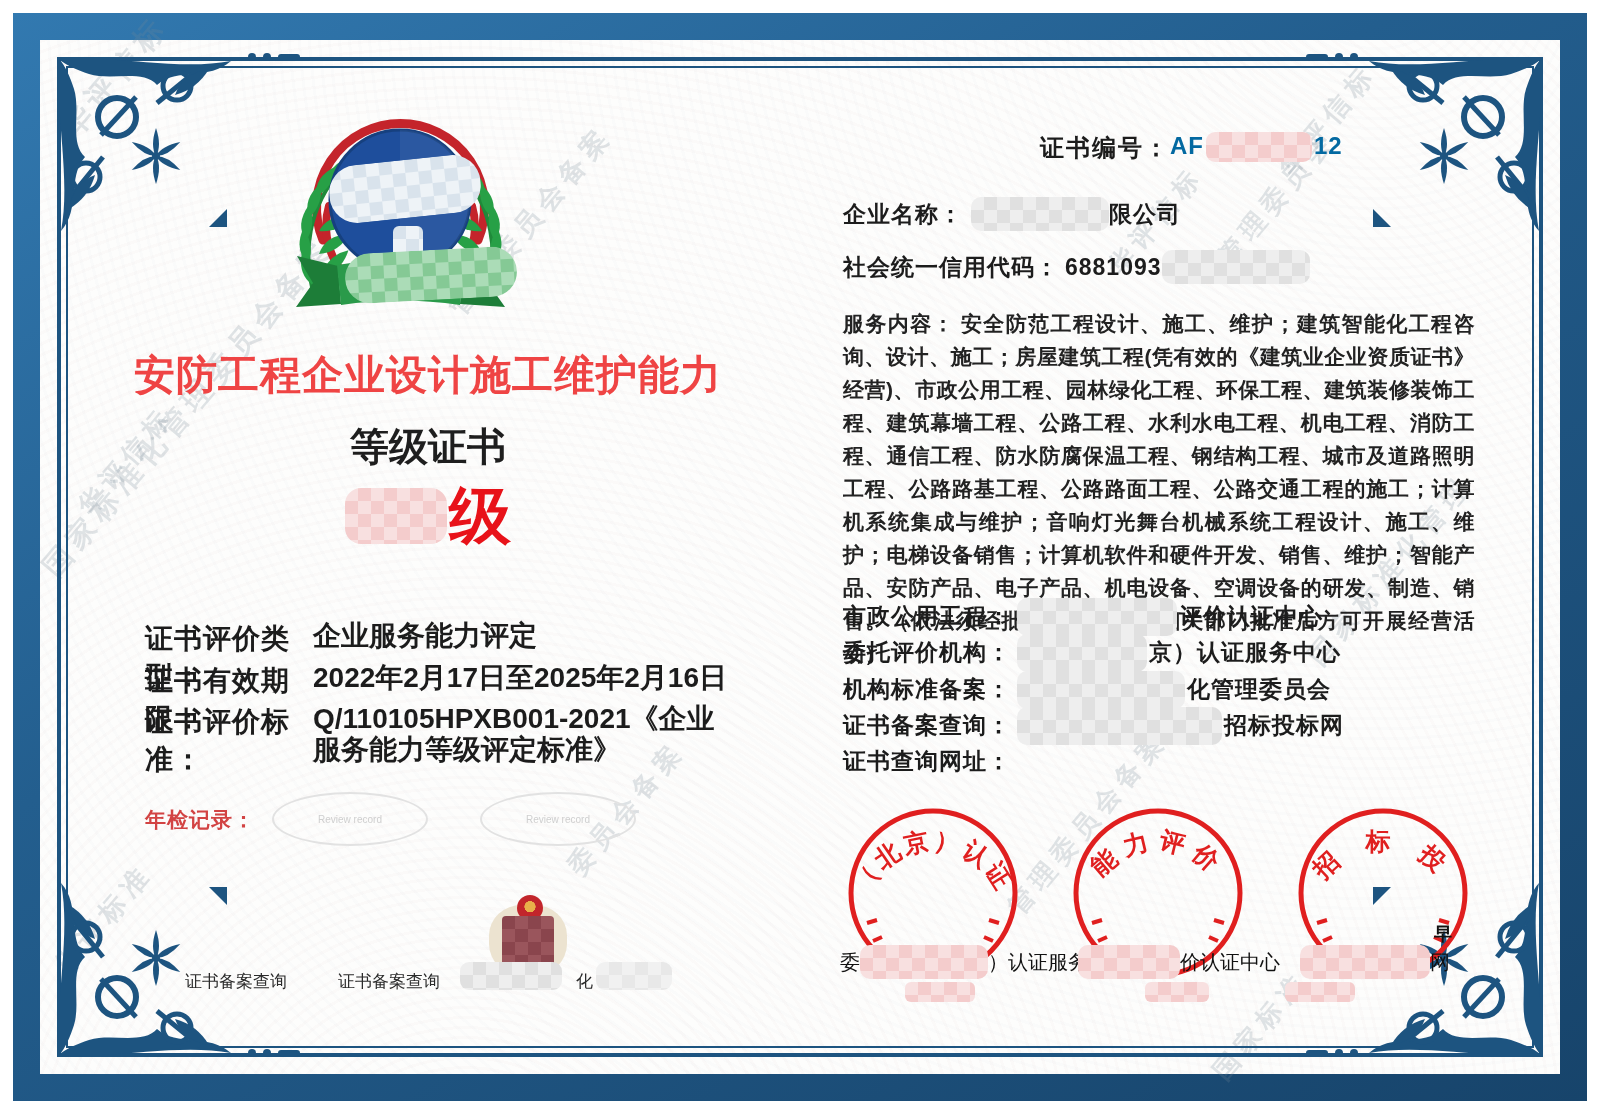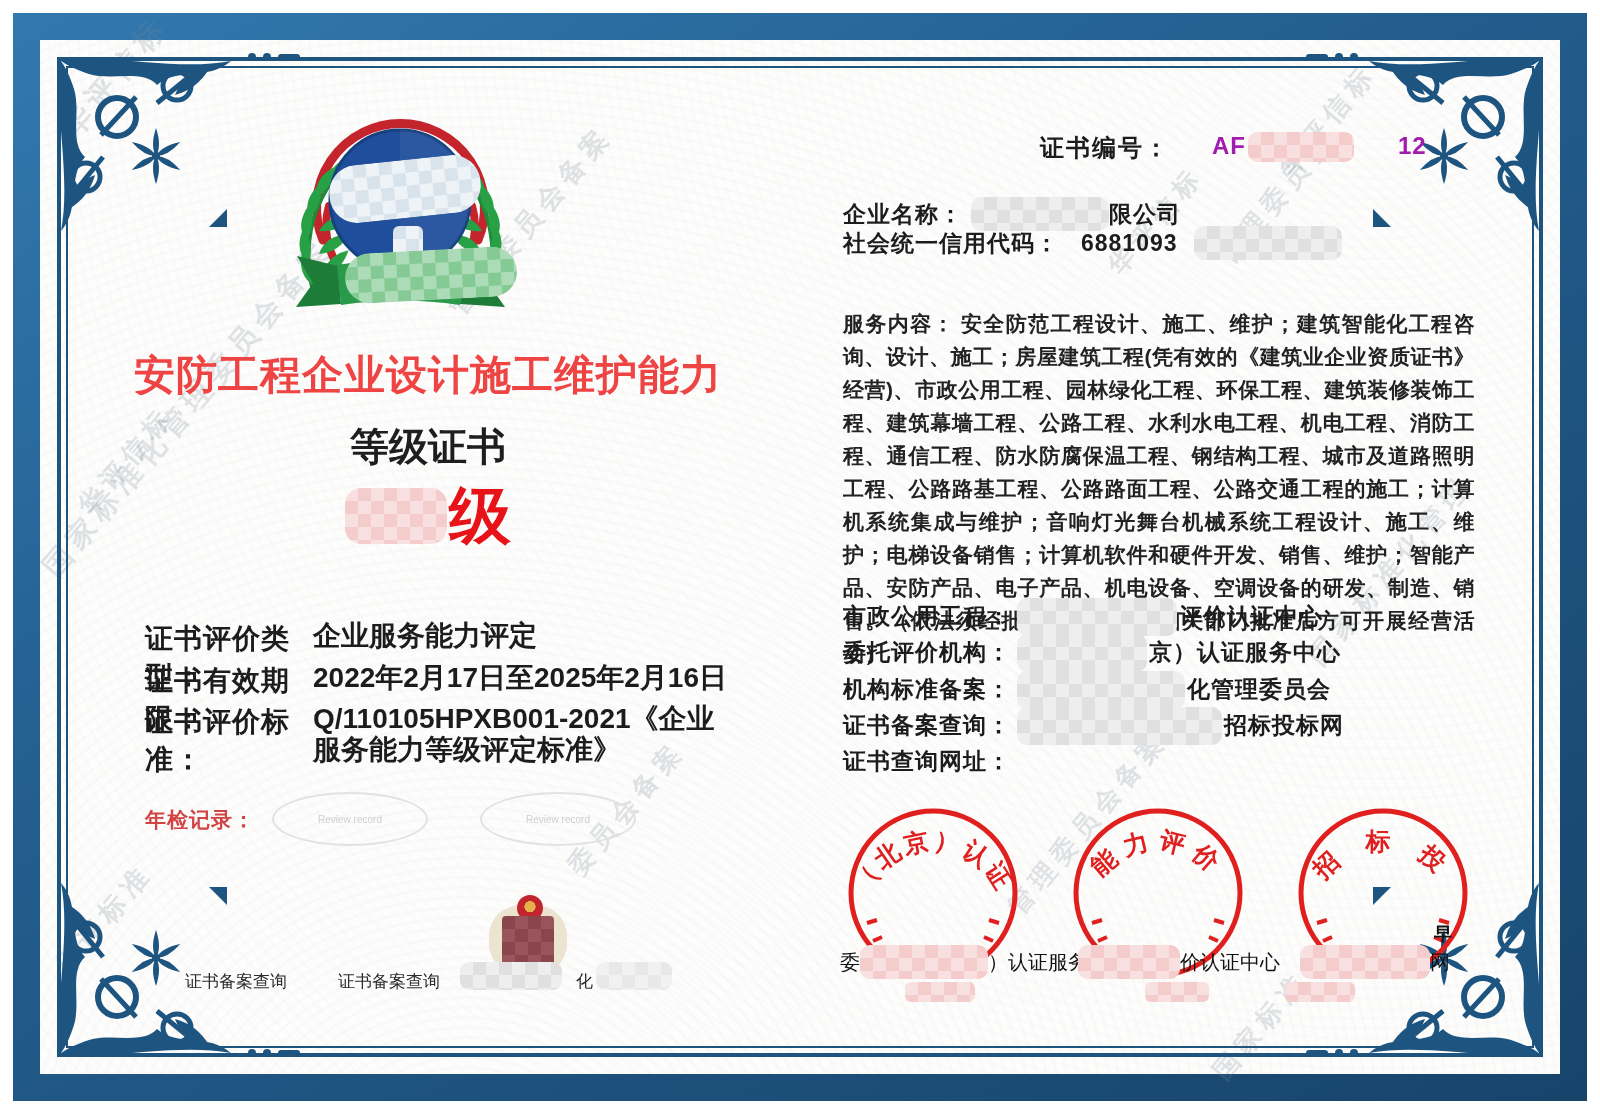--- a/index.html
+++ b/index.html
@@ -42,21 +42,21 @@
   .grade-row .gtxt{font-size:62px;font-weight:900;color:#e81219;line-height:60px;}
   .lfield{position:absolute;left:145px;display:flex;font-size:28px;font-weight:700;}
   .lfield .lab{width:168px;flex:none;letter-spacing:1px;}
   .lfield .val{width:420px;line-height:31px;}
   .annual{position:absolute;left:145px;top:806px;font-size:21px;font-weight:700;color:#d24343;letter-spacing:1px;}
   .oval{position:absolute;width:152px;height:50px;border:2px solid #e2e2e2;border-radius:50%;
         display:flex;align-items:center;justify-content:center;font-size:10px;color:#cfcfcf;}
   .flink{position:absolute;top:970px;font-size:17px;color:#2a2a2a;}
   
   .certno{position:absolute;left:1040px;top:132px;display:flex;align-items:flex-start;font-size:24px;font-weight:600;letter-spacing:2px;}
-  .certno .red{color:#a21caf;font-weight:800;letter-spacing:1px;margin-left:42px;}
+  .certno .red{color:#0369a1;font-weight:800;letter-spacing:1px;}
   .certno .pm{width:106px;height:30px;margin:0 2px;}
   .rrow{position:absolute;left:843px;display:flex;align-items:center;font-size:23px;font-weight:700;letter-spacing:1px;}
   .rrow .im{height:34px;border-radius:10px;}
   .services{position:absolute;left:843px;top:286px;width:632px;font-size:21px;font-weight:700;
             line-height:33px;text-align:justify;letter-spacing:.5px;color:#222;}
   .services .slab{margin-right:6px;}
   .orgrow{position:absolute;left:843px;display:flex;align-items:center;font-size:23px;font-weight:700;letter-spacing:1px;height:37px;}
   .orgrow .om{height:38px;border-radius:10px;margin-right:2px;}
   
   .stamp{position:absolute;width:180px;height:180px;top:803px;}
@@ -244,21 +244,21 @@
     <span class="mosaic m-pink pm"></span>
     <span class="red">12</span>
   </div>
 
   <div class="rrow" style="top:197px;">
     <span>企业名称：</span>
     <span class="mosaic m-gray im" style="width:138px;margin-left:8px;"></span>
     <span>限公司</span>
   </div>
 
-  <div class="rrow" style="top:226px;gap:16px;">
+  <div class="rrow" style="top:250px;">
     <span>社会统一信用代码：</span>
     <span style="margin-left:6px;">6881093</span>
     <span class="mosaic m-gray im" style="width:148px;"></span>
   </div>
 
   <p class="services">
     <span class="slab">服务内容：</span><span>安全防范工程设计、施工、维护；建筑智能化工程咨询、设计、施工；房屋建筑工程(凭有效的《建筑业企业资质证书》经营)、市政公用工程、园林绿化工程、环保工程、建筑装修装饰工程、建筑幕墙工程、公路工程、水利水电工程、机电工程、消防工程、通信工程、防水防腐保温工程、钢结构工程、城市及道路照明工程、公路路基工程、公路路面工程、公路交通工程的施工；计算机系统集成与维护；音响灯光舞台机械系统工程设计、施工、维护；电梯设备销售；计算机软件和硬件开发、销售、维护；智能产品、安防产品、电子产品、机电设备、空调设备的研发、制造、销售。（依法须经批准的项目，经相关部门批准后方可开展经营活动）</span>
   </p>
 
   <div class="orgrow" style="top:598px;">

